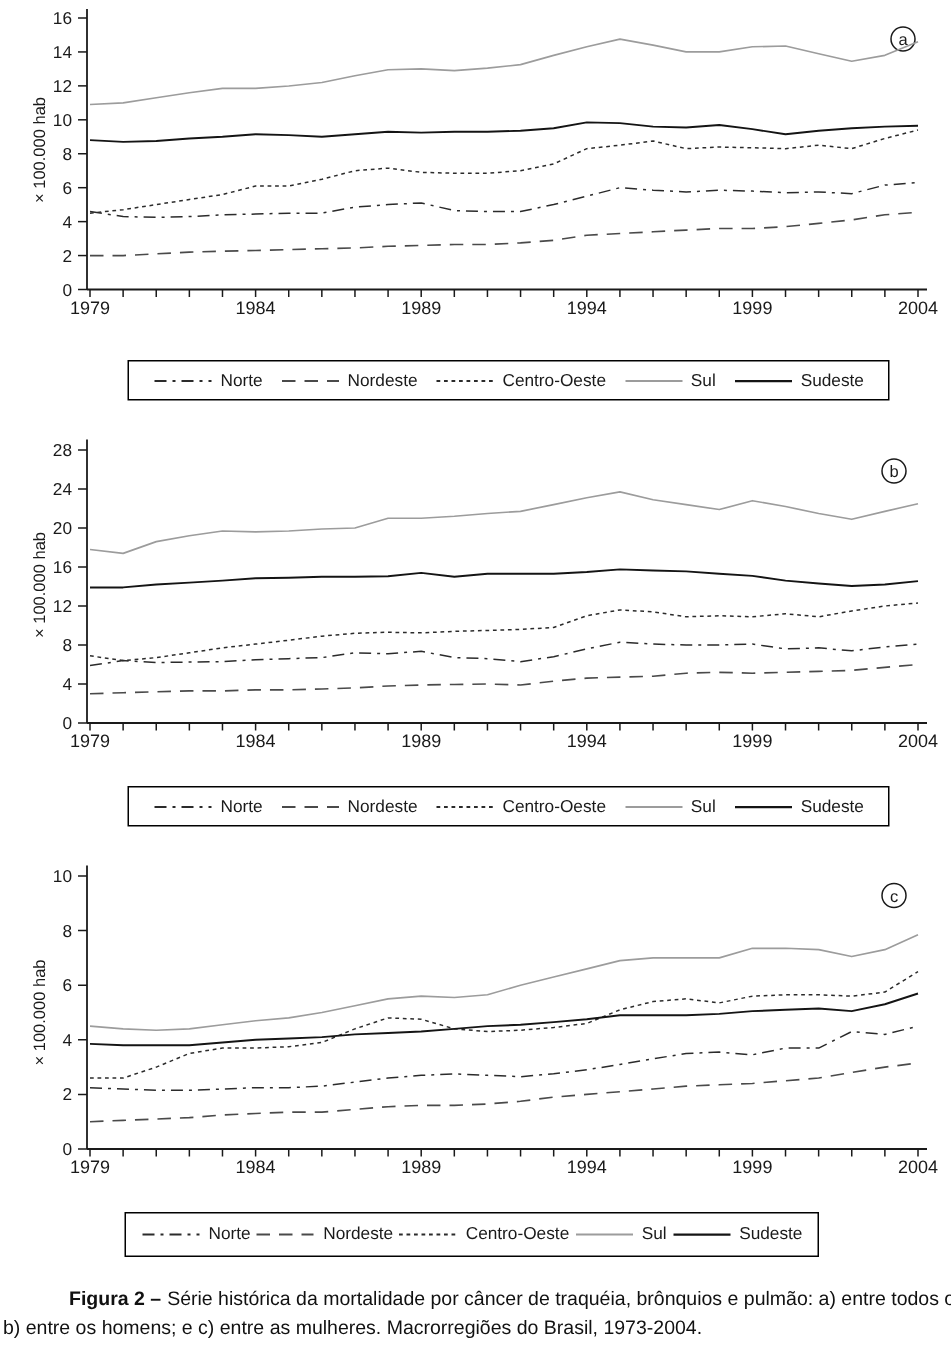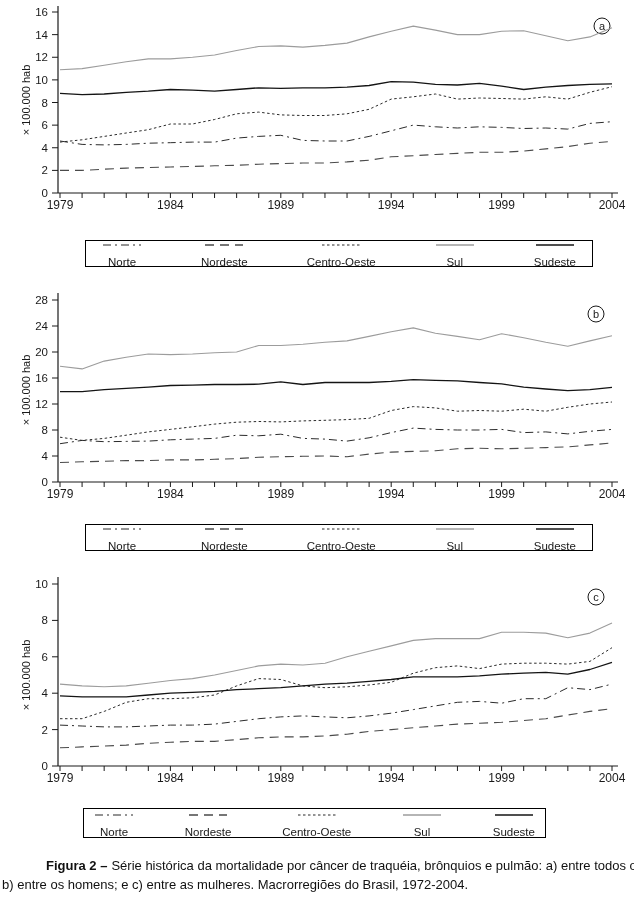--- a/index.html
+++ b/index.html
@@ -4,21 +4,21 @@
 <style>
   html,body{margin:0;padding:0;background:#ffffff;}
   .page{position:relative;width:634px;height:901px;background:#ffffff;
         font-family:"Liberation Sans",sans-serif;color:#1a1a1a;overflow:hidden;}
   svg.chart{position:absolute;left:0;display:block;}
   svg text{font-family:"Liberation Sans",sans-serif;fill:#1a1a1a;}
   .legend-box{position:absolute;border:1px solid #000;background:#fff;
       display:flex;align-items:center;justify-content:space-between;
       padding:0 16px;box-sizing:border-box;}
   .legend-box.narrow{padding:0 10px;}
-  .legend-item{display:flex;align-items:center;gap:5px;font-size:11.5px;white-space:nowrap;flex-direction:column;}
+  .legend-item{display:flex;align-items:center;gap:5px;font-size:11.5px;white-space:nowrap;}
   .legend-item svg{display:block;}
   .caption{position:absolute;top:856px;left:2px;width:632px;font-size:13px;line-height:19px;color:#111;}
   .cap-line1{white-space:nowrap;overflow:hidden;}
   .cap-bold{font-weight:bold;margin-right:4px;padding-left:44px;}
 </style>
 </head>
 <body>
 
 <div class="page">
 
@@ -297,16 +297,16 @@
       <span class="legend-item">
         <svg width="40" height="12">
           <line x1="1" y1="6" x2="39" y2="6" stroke="#141414" stroke-width="1.5"></line>
         </svg>
         <span>Sudeste</span>
       </span>
     </div>
 
   <div class="caption">
     <div class="cap-line1"><span class="cap-bold">Figura 2 –</span><span>Série histórica da mortalidade por câncer de traquéia, brônquios e pulmão: a) entre todos os habitantes</span></div>
-    <div class="cap-line2">b) entre os homens; e c) entre as mulheres. Macrorregiões do Brasil, 1972-2004.</div>
+    <div class="cap-line2">b) entre os homens; e c) entre as mulheres. Macrorregiões do Brasil, 1973-2004.</div>
   </div>
 
 </div>
 
 </body></html>

